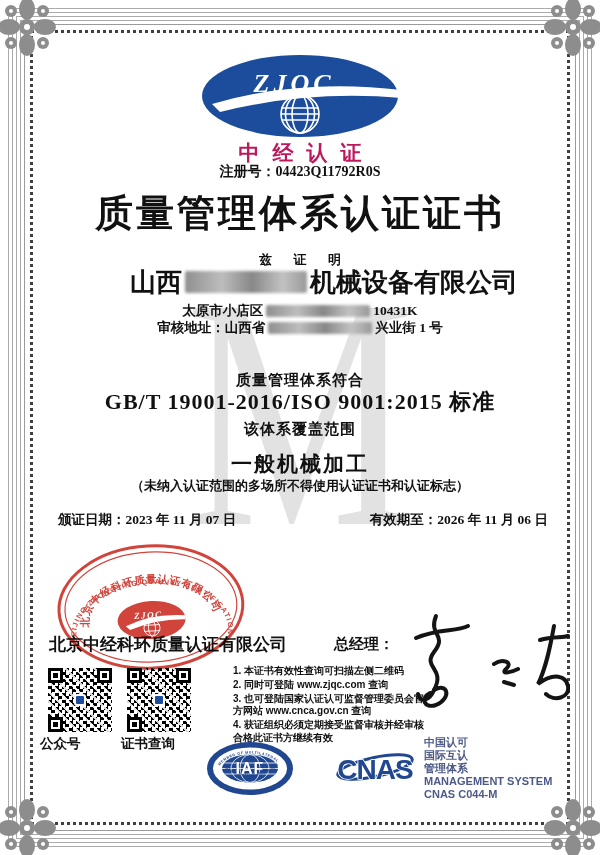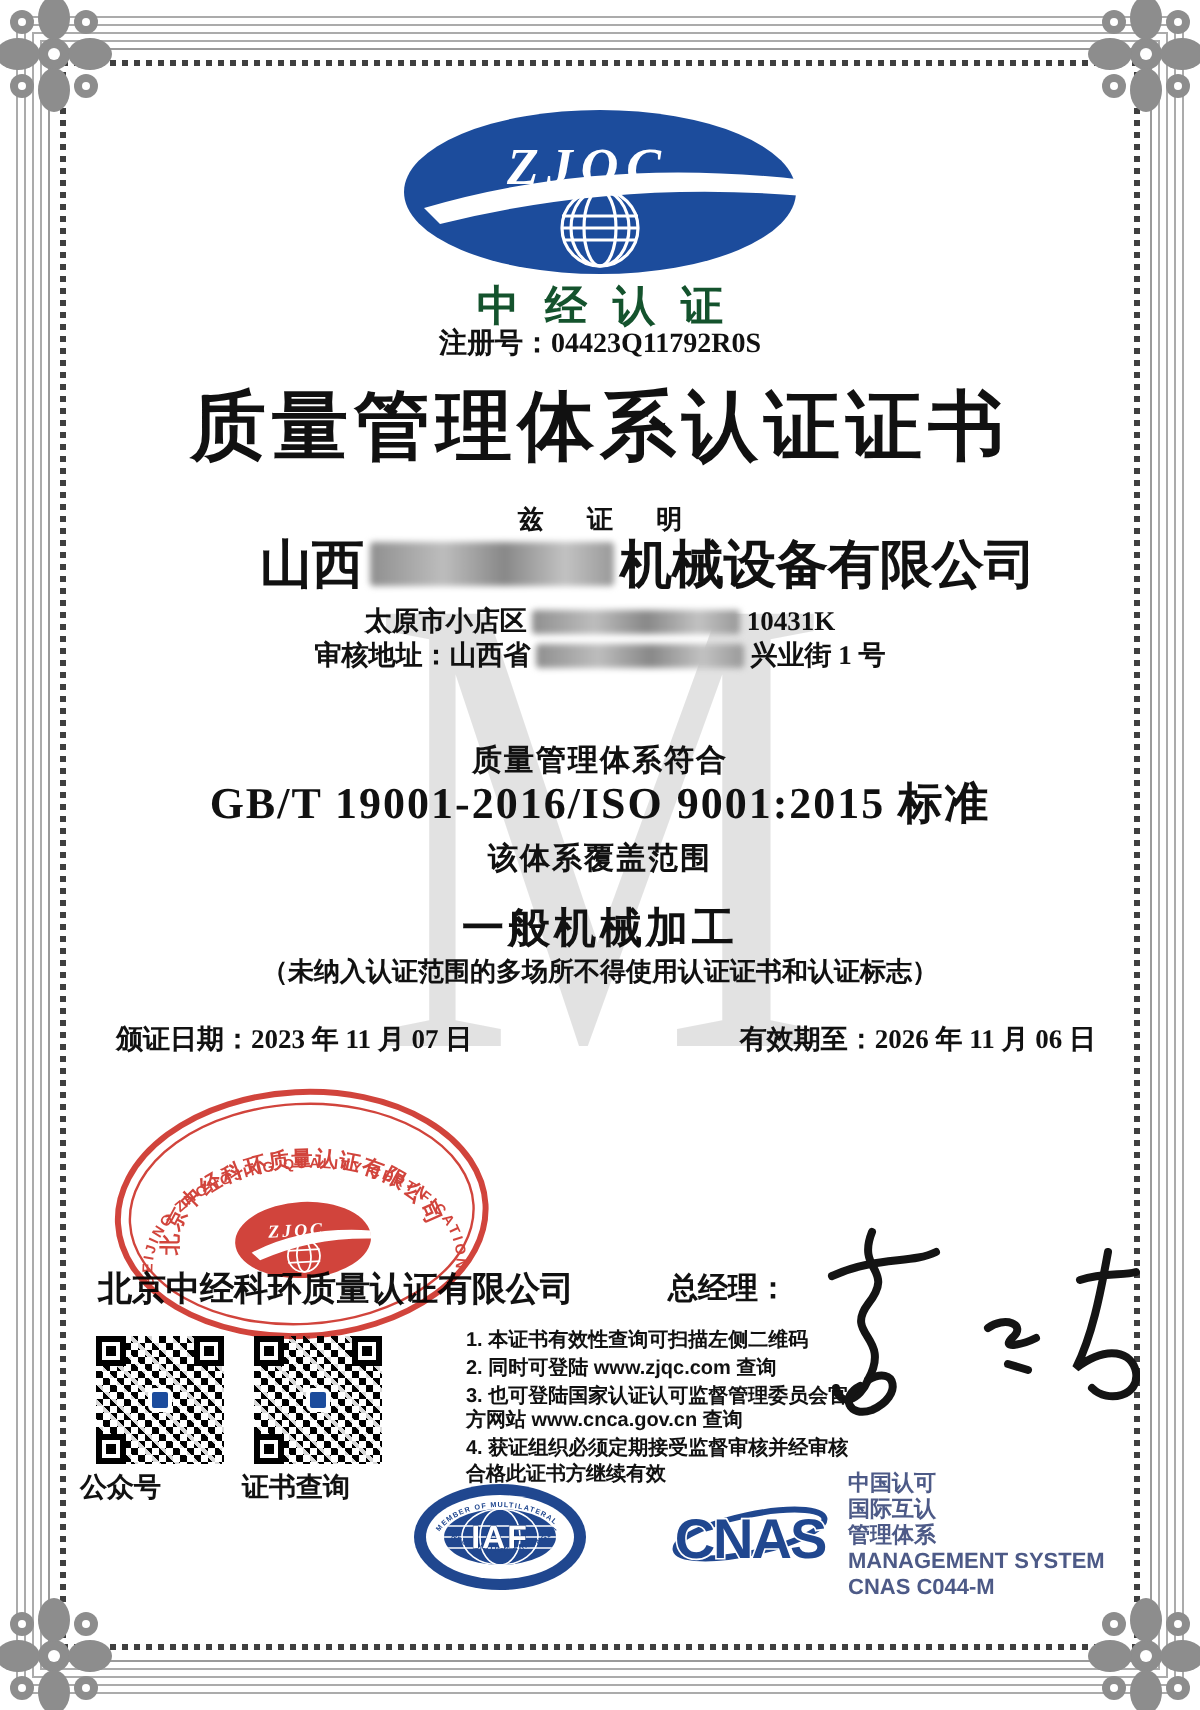--- a/index.html
+++ b/index.html
@@ -22,21 +22,21 @@
   
   .wm {
     position:absolute; top:248px; left:50%;
     transform:translateX(-50%) scaleX(0.78);
     font-family:"Liberation Serif","DejaVu Serif",serif;
     font-size:330px; line-height:1; color:#c7c7c7; opacity:.5; z-index:0;
   }
   
   .cx { position:absolute; left:0; right:0; text-align:center; z-index:2; }
   .logo-wrap  { top:54px; }
-  .brand      { top:139px; font-size:21px; font-weight:bold; color:#14532d;
+  .brand      { top:139px; font-size:21px; font-weight:bold; color:#be185d;
                 letter-spacing:13px; padding-left:13px; }
   .regline    { top:163px; font-size:14px; font-weight:bold; }
   .regline .num { font-family:"Liberation Serif",serif; }
   .title      { top:188px; font-size:38px; font-weight:bold; letter-spacing:3px; }
   .certify-h  { top:251px; font-size:13px; font-weight:bold; letter-spacing:9px; padding-left:9px; }
   .company    { top:265px; font-size:26px; font-weight:bold;margin-left:48px; }
   .infos      { top:302px; font-size:13.5px; line-height:17px; }
   .infos b    { font-weight:bold; }
   .infos .val { font-family:"Liberation Serif",serif; font-weight:bold; }
   .redact {

